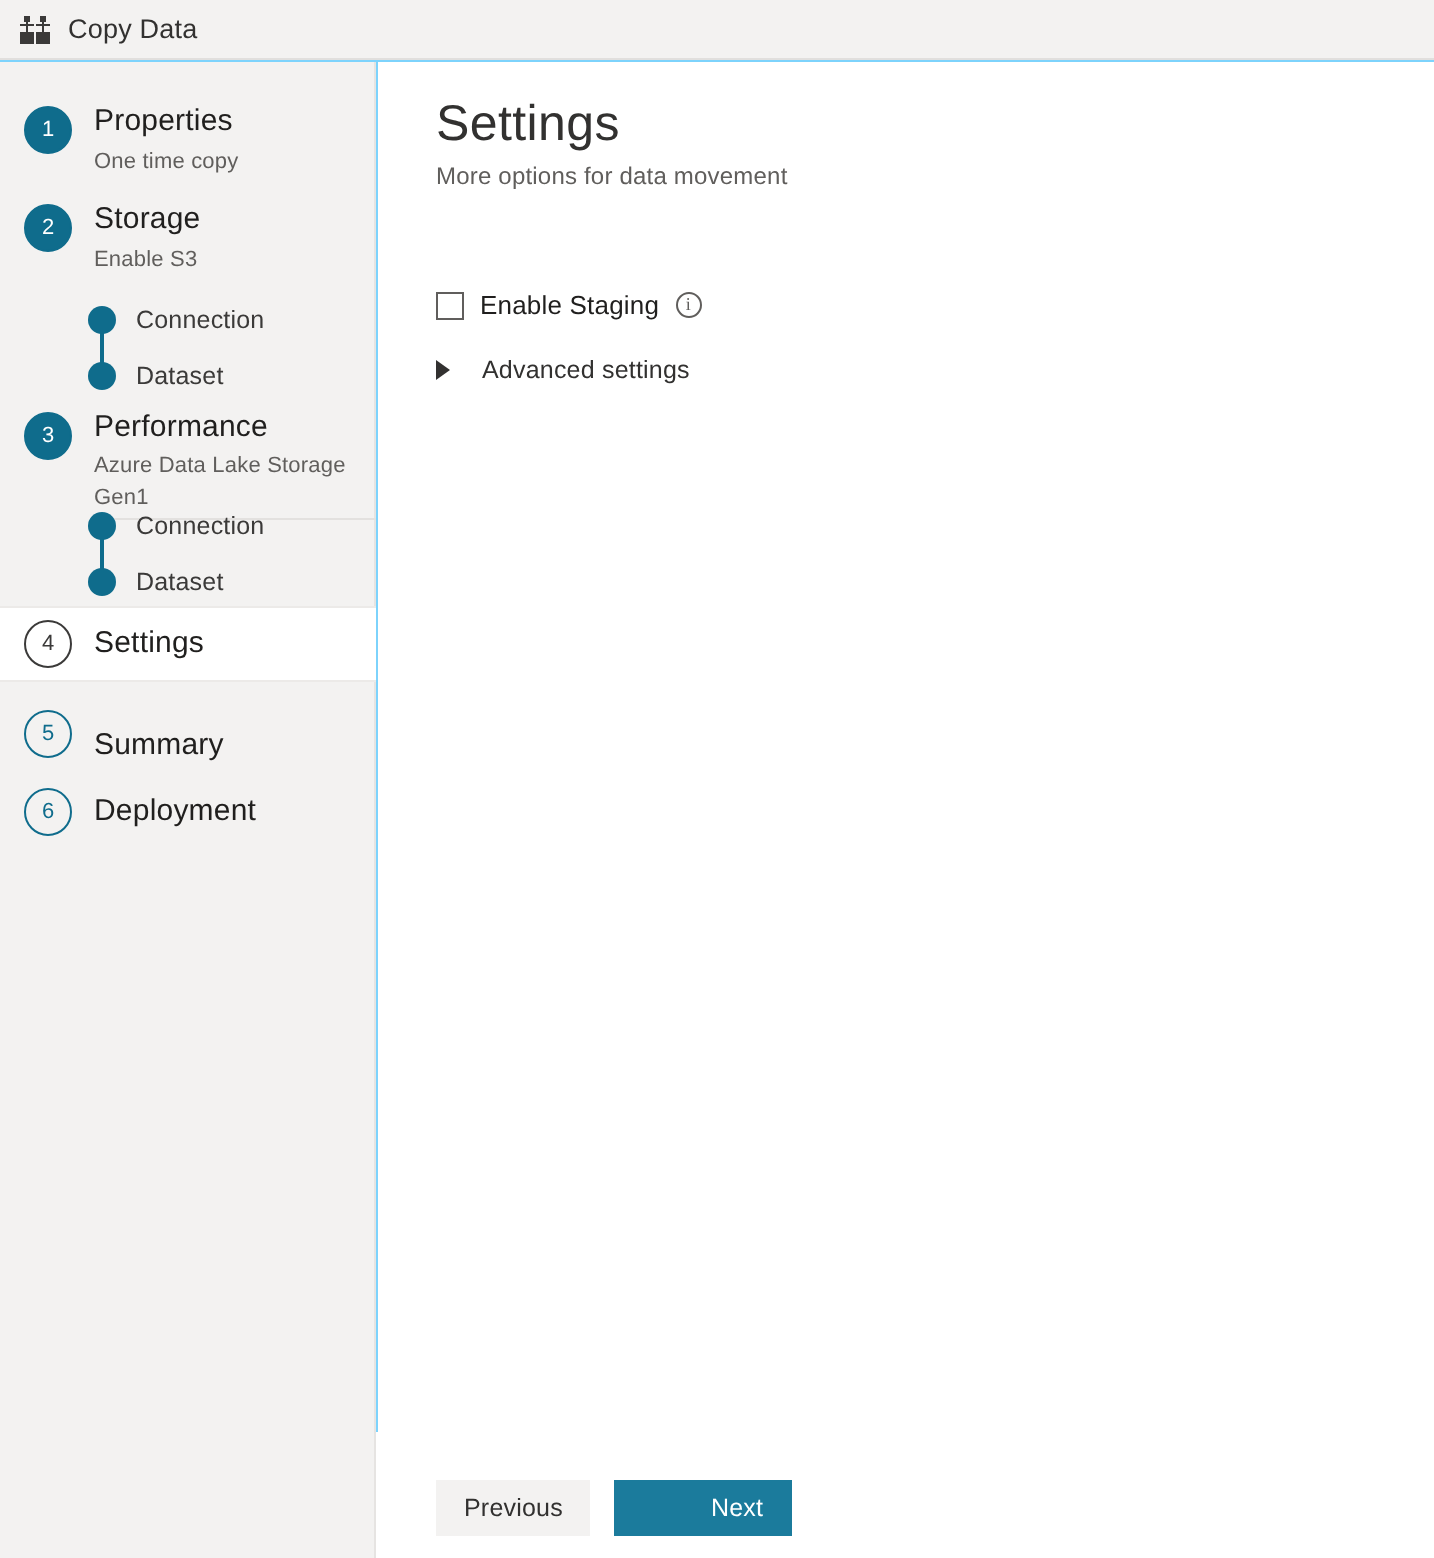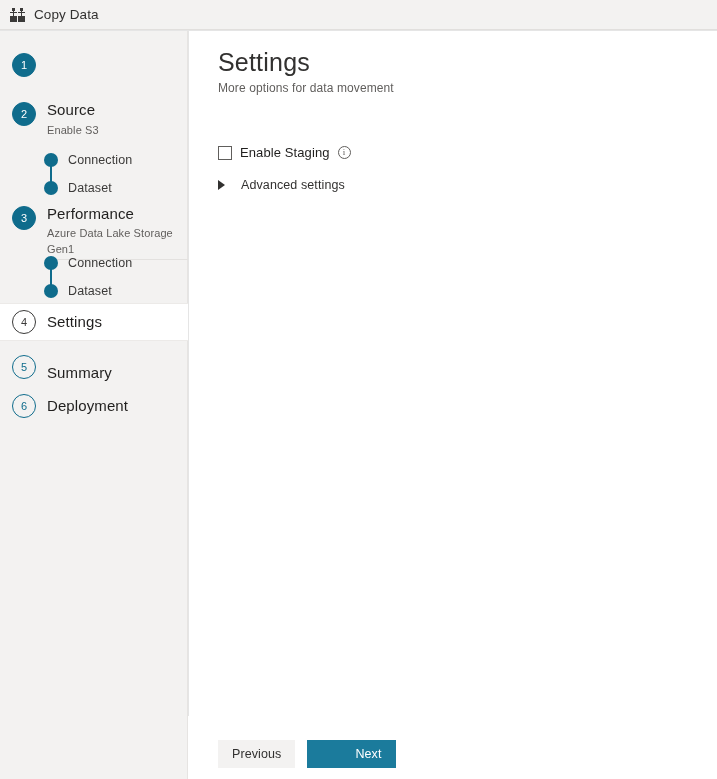--- a/index.html
+++ b/index.html
@@ -10,21 +10,21 @@
     overflow: hidden;
     background: #ffffff;
     font-family: "Liberation Sans", sans-serif;
     -webkit-font-smoothing: antialiased;
   }
 
   #app {
     position: relative;
     width: 717px;
     height: 716px;
-    background: #e5e5e5;
+    background: #7dd3fc;
   }
 
   
   .titlebar {
     position: absolute;
     left: 0; top: 0;
     width: 717px; height: 30px;
     background: #f3f2f1;
     border-bottom: 1px solid #e1dfdd;
     display: flex;
@@ -328,26 +328,30 @@
       <span class="box l"></span>
         <span class="box r"></span>
     </span>
     <span class="titlebar-title">Copy Data</span>
   </div>
 
   <div class="sidebar">
 
     <div class="step" style="position:absolute; left:0; top:20px; width:188px;">
       <span class="step-circle filled">1</span>
+      <span class="step-text">
+        <span class="step-label">Properties</span><br>
+        <span class="step-sub">One time copy</span>
+      </span>
     </div>
 
     <div class="step" style="position:absolute; left:0; top:69px; width:188px;">
       <span class="step-circle filled">2</span>
       <span class="step-text">
-        <span class="step-label">Source</span><br>
+        <span class="step-label">Storage</span><br>
         <span class="step-sub">Enable S3</span>
       </span>
     </div>
     <div class="substeps" style="position:absolute; left:0; top:113px; width:188px;">
       <div class="substep-connector"></div>
       <div class="substep">
         <span class="substep-dot"></span>
         <span class="substep-label">Connection</span>
       </div>
       <div class="substep">

